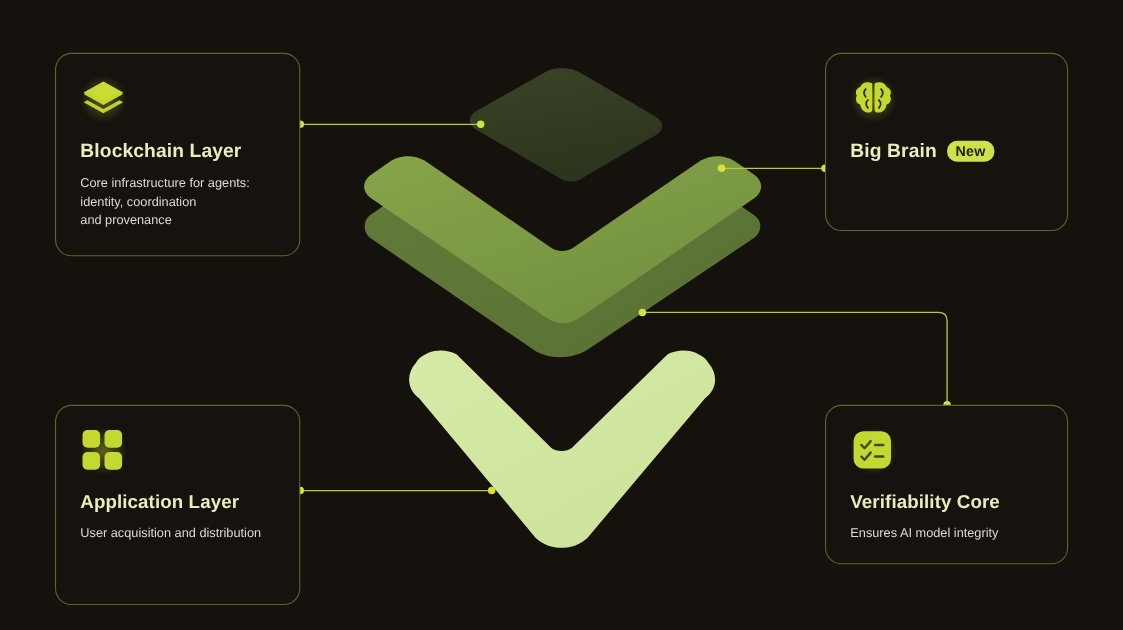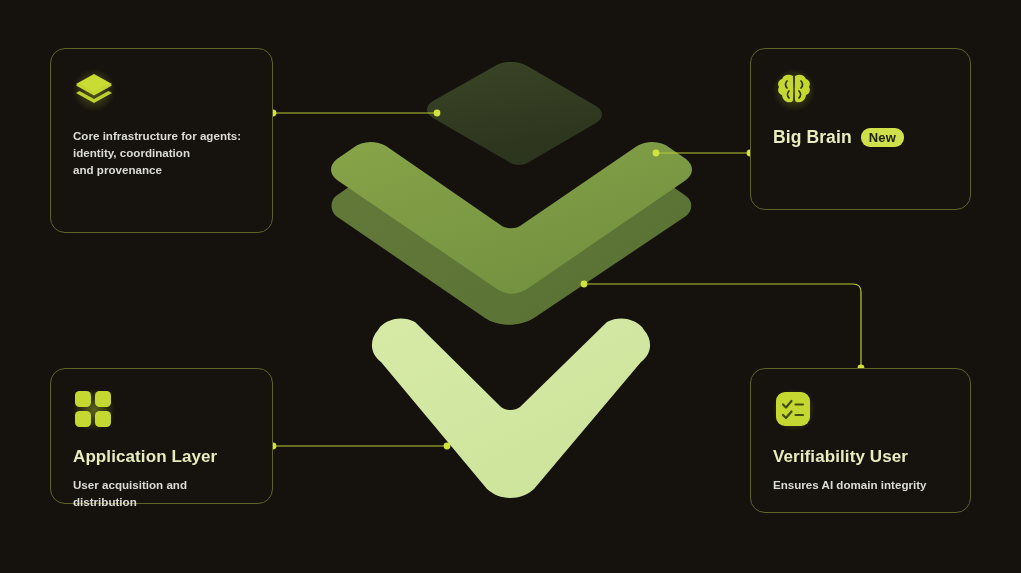--- a/index.html
+++ b/index.html
@@ -23,21 +23,21 @@
     position:absolute;
     box-sizing:border-box;
     background:#16120e;
     border:1px solid #5f6328;
     border-radius:15px;
     z-index:3;
     padding:20px 22px 18px 22px;
   }
   .card.tl{left:50px;  top:48px;  width:223px; height:185px;}
   .card.tr{left:750px; top:48px;  width:221px; height:162px;text-align:right;}
-  .card.bl{left:50px;  top:368px; width:223px; height:136px;}
+  .card.bl{left:50px;  top:368px; width:223px; height:182px;}
   .card.br{left:750px; top:368px; width:221px; height:145px;}
 
   .icon-wrap{
     position:relative;
     width:42px;height:42px;
     margin-bottom:16px;
   }
   .icon-glow{
     position:absolute;left:-9px;top:-9px;width:60px;height:60px;
     background:radial-gradient(closest-side, rgba(193,214,47,.40), rgba(193,214,47,0) 72%);
@@ -67,21 +67,20 @@
     padding:3px 8px 3px 8px;
     line-height:1;
     letter-spacing:.2px;
   }
   .card-desc{
     margin:11px 0 0 0;
     font-size:11.6px;
     line-height:1.48;
     color:#dcdcd6;
     white-space:pre-line;
-    font-weight:bold;
   }
   .card.bl .card-desc,.card.br .card-desc{margin-top:9px;font-size:11.6px;}
 </style>
 </head>
 <body>
 
 <div id="stage">
 
   <svg id="art" viewBox="0 0 1021 573" width="1021" height="573">
     <defs>
@@ -160,20 +159,23 @@
 
   <div class="card tl">
     <div class="icon-wrap">
       <div class="icon-glow"></div>
       <svg width="42" height="42" viewBox="0 0 42 42">
         <path d="M21 5 L39 15 L21 25 L3 15 Z" fill="#c8dc33"></path>
         <path d="M21 22.5 L35.5 14.6 L39 16.5 L21 26.5 L3 16.5 L6.5 14.6 Z" fill="#c2d62f"></path>
         <path d="M21 30 L35.5 22.1 L39 24 L21 34 L3 24 L6.5 22.1 Z" fill="#bdd02c"></path>
       </svg>
     </div>
+    <h3 class="card-title">
+      <span>Blockchain Layer</span>
+    </h3>
     <p class="card-desc">Core infrastructure for agents:
 identity, coordination
 and provenance</p>
   </div>
 
   <div class="card tr">
     <div class="icon-wrap">
       <div class="icon-glow"></div>
       <svg width="42" height="42" viewBox="0 0 42 42">
         <path d="M20 7 C15.5 4.5 10.5 6 9 10 C5.5 11 4 15 6 18 C4 21 5.5 25 9 26
@@ -210,18 +212,18 @@
     <div class="icon-wrap">
       <div class="icon-glow"></div>
       <svg width="40" height="40" viewBox="0 0 40 40">
         <rect x="3" y="3" width="34" height="34" rx="9" fill="#c5d831"></rect>
         <path d="M10 15.5 L13 18.5 L18.5 12" stroke="#424d12" stroke-width="2.2" fill="none" stroke-linecap="round" stroke-linejoin="round"></path>
         <path d="M10 26 L13 29 L18.5 22.5" stroke="#424d12" stroke-width="2.2" fill="none" stroke-linecap="round" stroke-linejoin="round"></path>
         <path d="M22.5 15.5 L30 15.5 M22.5 26 L30 26" stroke="#424d12" stroke-width="2.2" stroke-linecap="round"></path>
       </svg>
     </div>
     <h3 class="card-title">
-      <span>Verifiability User</span>
-    </h3>
-    <p class="card-desc">Ensures AI domain integrity</p>
+      <span>Verifiability Core</span>
+    </h3>
+    <p class="card-desc">Ensures AI model integrity</p>
   </div>
 
 </div>
 
 </body></html>

